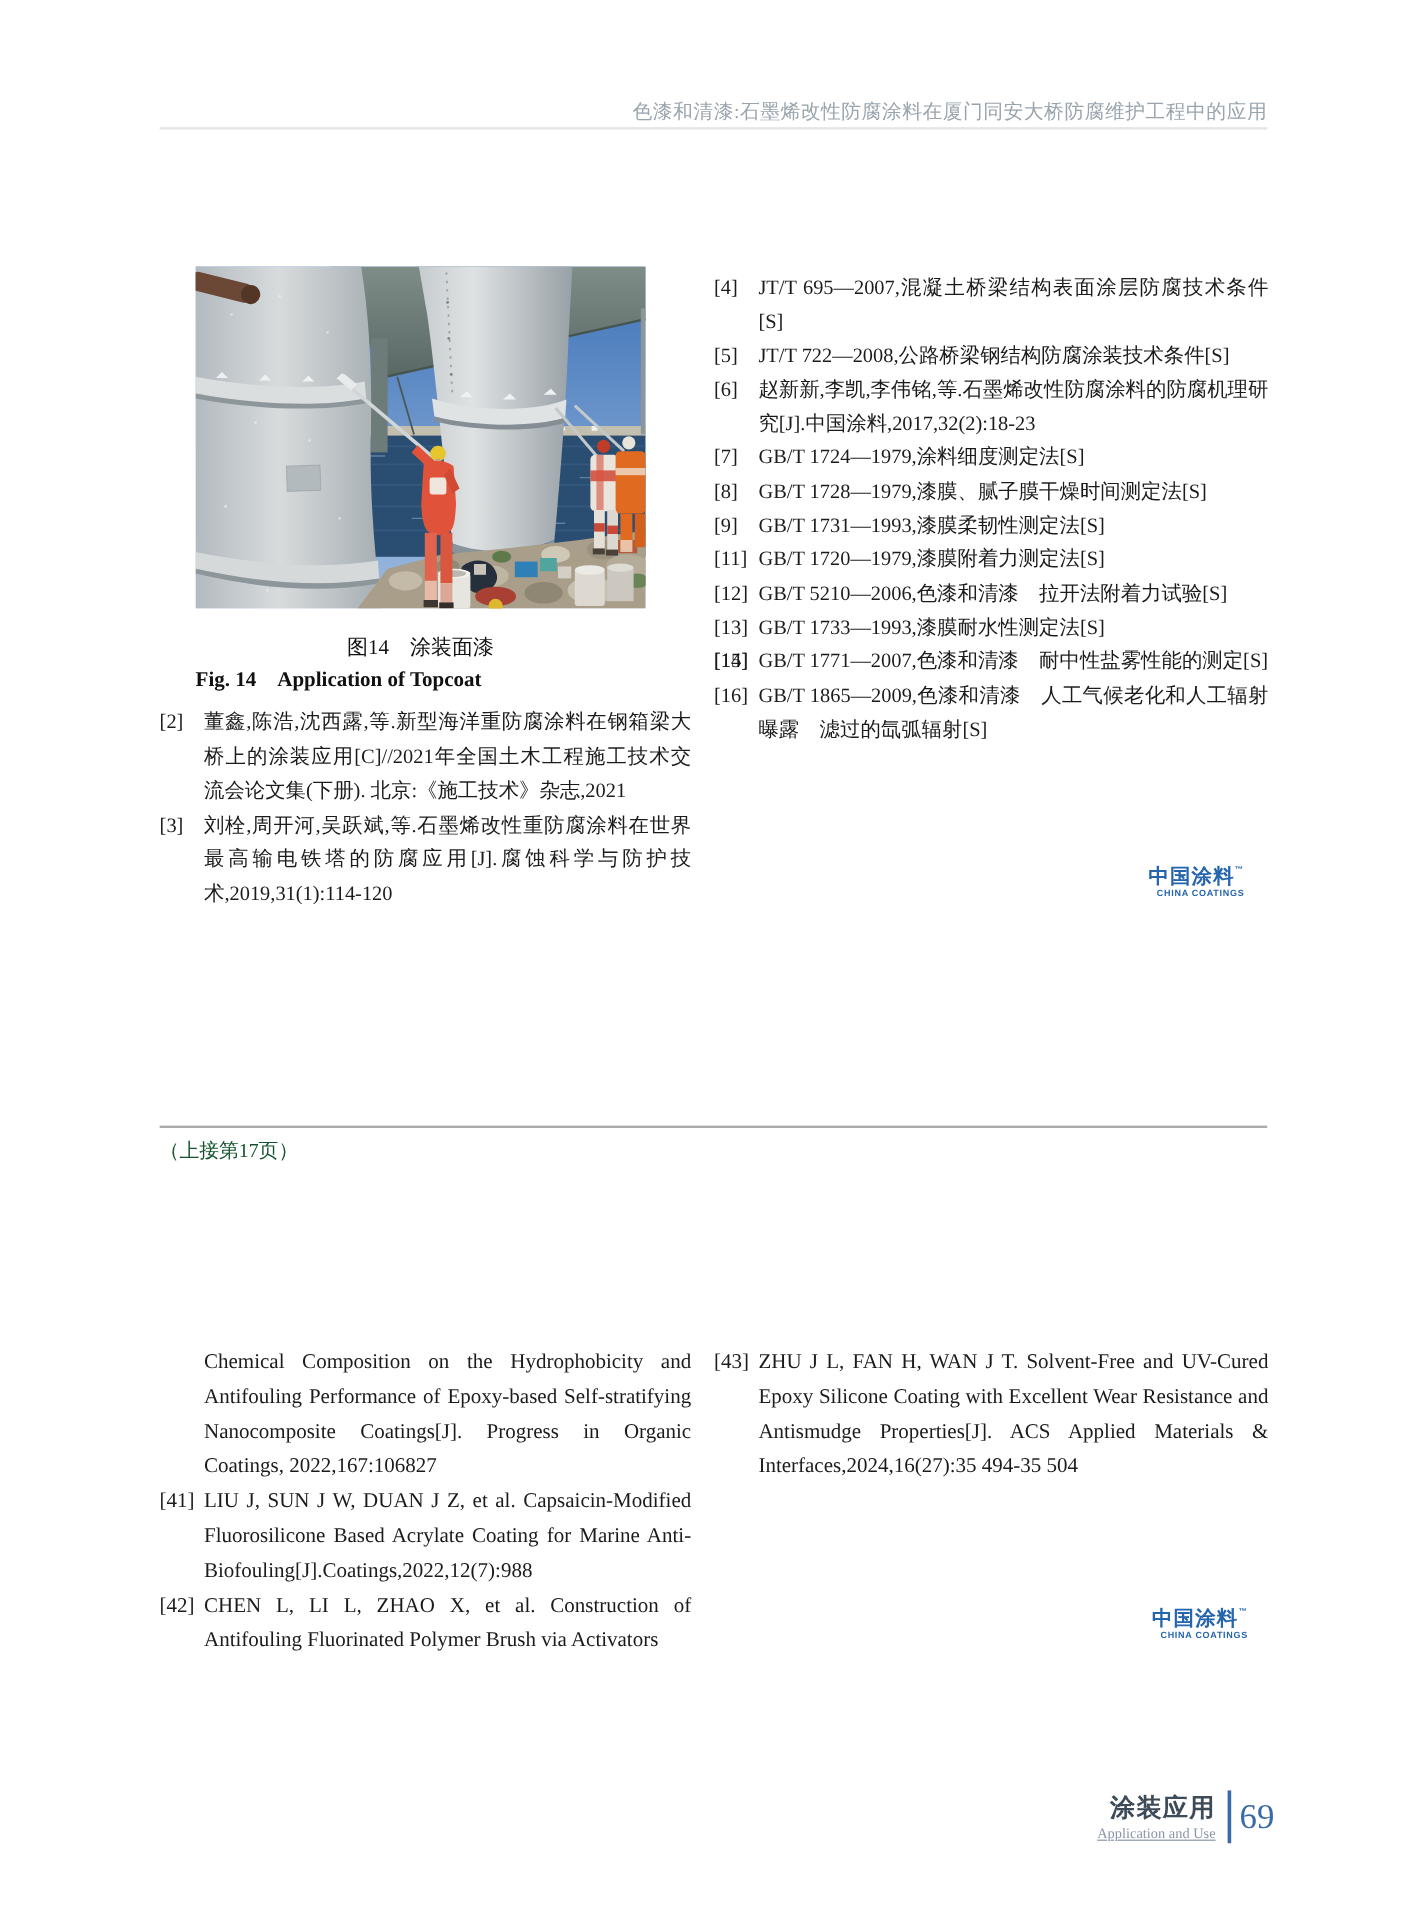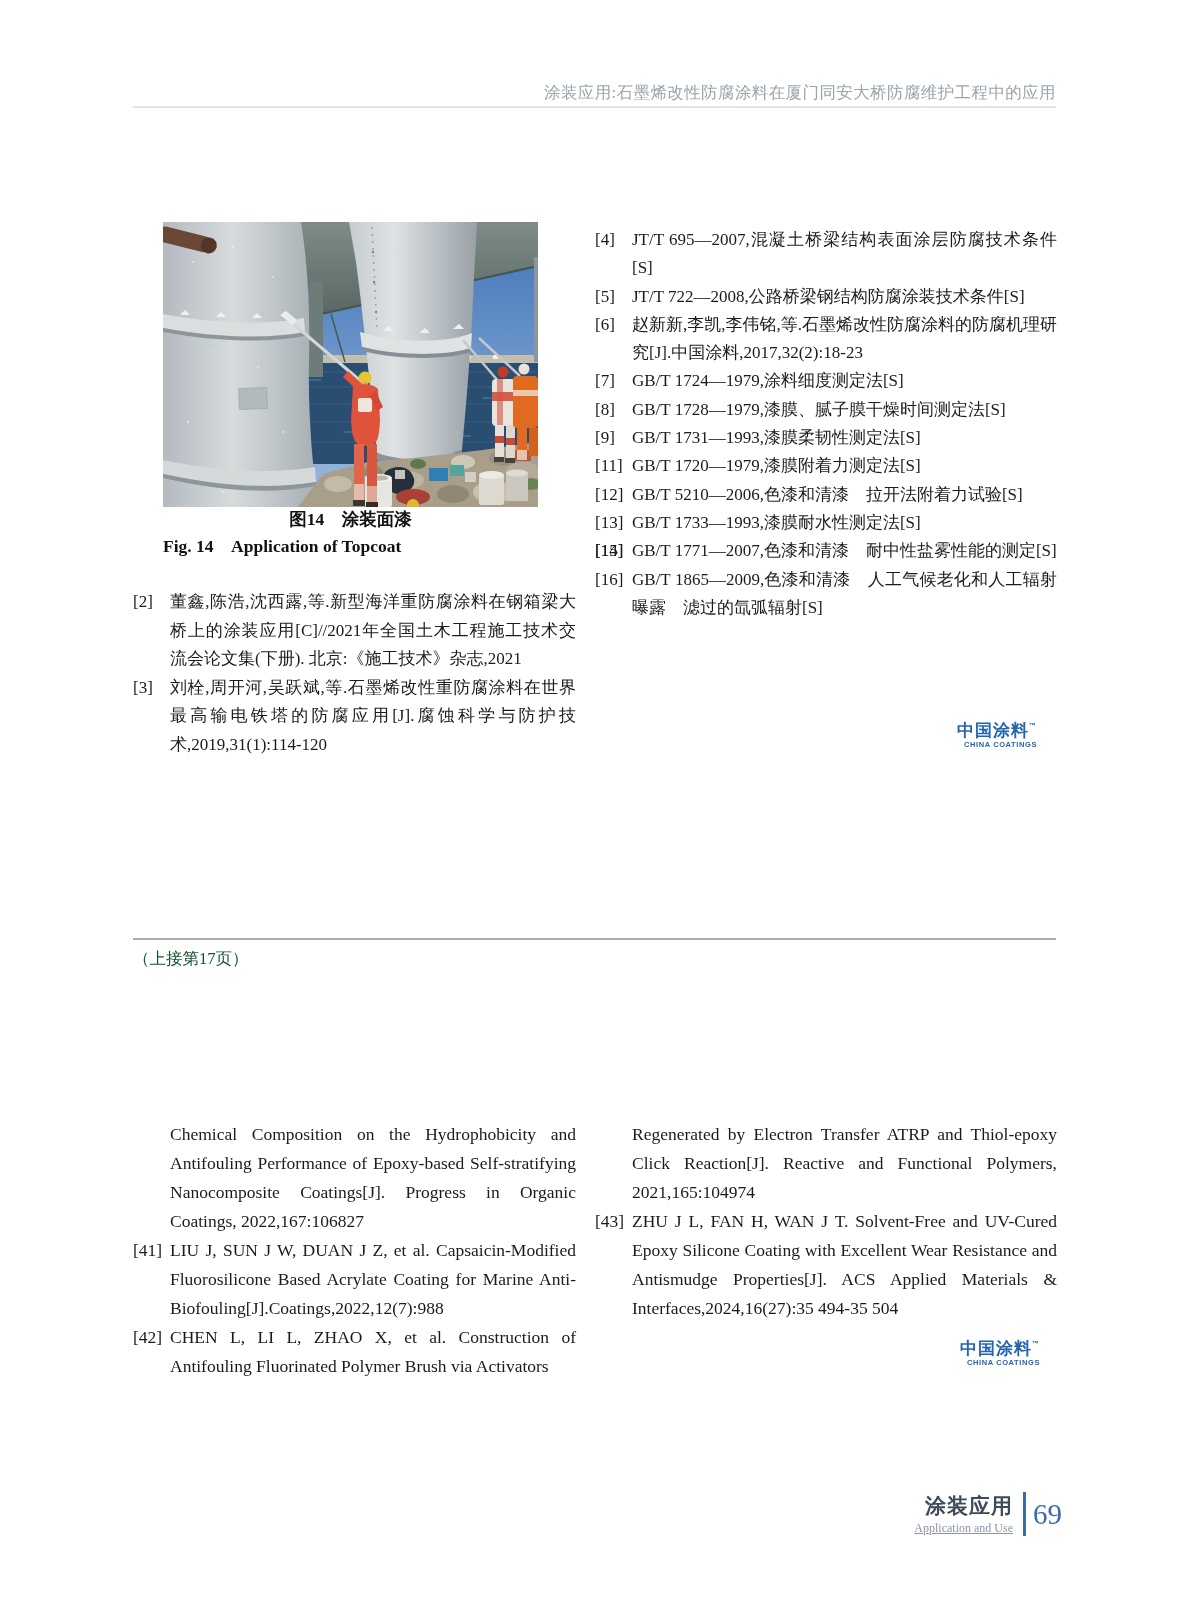--- a/index.html
+++ b/index.html
@@ -7,21 +7,21 @@
         font-family:"Liberation Serif",serif;color:#1b1b1b;}
 
   
   .running-title{position:absolute;top:82px;right:131px;font-size:16.5px;color:#9aa4ad;
                  letter-spacing:0.4px;white-space:nowrap;}
   .header-rule{position:absolute;left:133px;right:131px;top:106px;height:2px;background:#e4e4e4;}
 
   
   .figure{position:absolute;left:163px;top:222px;width:375px;margin:0;}
   .figure svg{display:block;width:375px;height:285px;}
-  .cap-zh{margin-top:0;text-align:center;font-weight:bold;font-size:17.5px;color:#111;}
+  .cap-zh{margin-top:20px;text-align:center;font-weight:normal;font-size:17.5px;color:#111;}
   .cap-en{margin-top:3px;text-align:left;font-weight:bold;font-size:17.5px;color:#111;}
 
   
   .refs{position:absolute;}
   .ref{position:relative;padding-left:37px;text-align:justify;}
   .ref .num{position:absolute;left:0;top:0;}
   .refs-cn-left{left:133px;top:588px;width:443px;font-size:17px;line-height:28.6px;}
   .refs-cn-right{left:595px;top:226px;width:462px;font-size:17px;line-height:28.3px;}
   .refs-en-left{left:133px;top:1120px;width:443px;font-size:17.5px;line-height:29px;}
   .refs-en-right{left:595px;top:1120px;width:462px;font-size:17.5px;line-height:29px;}
@@ -46,21 +46,21 @@
   .footer-zh{font-size:21px;font-weight:bold;color:#3d4a57;letter-spacing:1px;}
   .footer-en{font-size:12px;color:#8b94a9;margin-top:1px;text-decoration:underline;}
   .footer-bar{width:3px;height:44px;background:#3a6ba6;margin-left:10px;margin-right:7px;}
   .footer-page{font-size:29px;color:#3a6ba6;}
 </style>
 </head>
 <body>
 
 <div class="page">
 
-  <div class="running-title">涂装应用:石墨烯改性防腐涂料在厦门同安大桥防腐维护工程中的应用</div>
+  <div class="running-title">色漆和清漆:石墨烯改性防腐涂料在厦门同安大桥防腐维护工程中的应用</div>
   <div class="header-rule"></div>
 
   <figure class="figure">
     <svg viewBox="0 0 375 285" aria-hidden="true">
       <defs>
         <linearGradient id="sky" x1="0" y1="0" x2="0" y2="1">
           <stop offset="0" stop-color="#3f73b8"></stop>
             <stop offset="1" stop-color="#9dbbdf"></stop>
         </linearGradient>
         <linearGradient id="pierL" x1="0" y1="0" x2="1" y2="0">
@@ -298,24 +298,20 @@
       <span>LIU J, SUN J W, DUAN J Z, et al. Capsaicin-Modified Fluorosilicone Based Acrylate Coating for Marine Anti-Biofouling[J].Coatings,2022,12(7):988</span>
     </div>
     <div class="ref">
       <span class="num">[42]</span>
       <span>CHEN L, LI L, ZHAO X, et al. Construction of Antifouling Fluorinated Polymer Brush via Activators</span>
     </div>
   </div>
 
   <div class="refs refs-en-right">
     <div class="ref">
-      <span class="num"></span>
-      <span>Regenerated by Electron Transfer ATRP and Thiol-epoxy Click Reaction[J]. Reactive and Functional Polymers, 2021,165:104974</span>
-    </div>
-    <div class="ref">
       <span class="num">[43]</span>
       <span>ZHU J L, FAN H, WAN J T. Solvent-Free and UV-Cured Epoxy Silicone Coating with Excellent Wear Resistance and Antismudge Properties[J]. ACS Applied Materials &amp; Interfaces,2024,16(27):35 494-35 504</span>
     </div>
   </div>
 
   <div class="logo logo-2">
     <div class="logo-zh"><span>中国涂料</span><sup class="logo-tm">™</sup></div>
     <div class="logo-en">CHINA COATINGS</div>
   </div>
 

